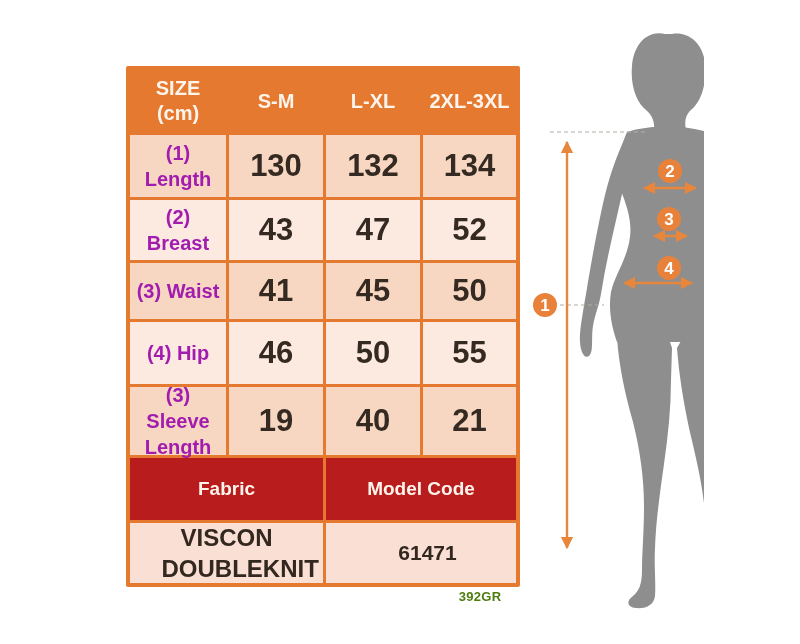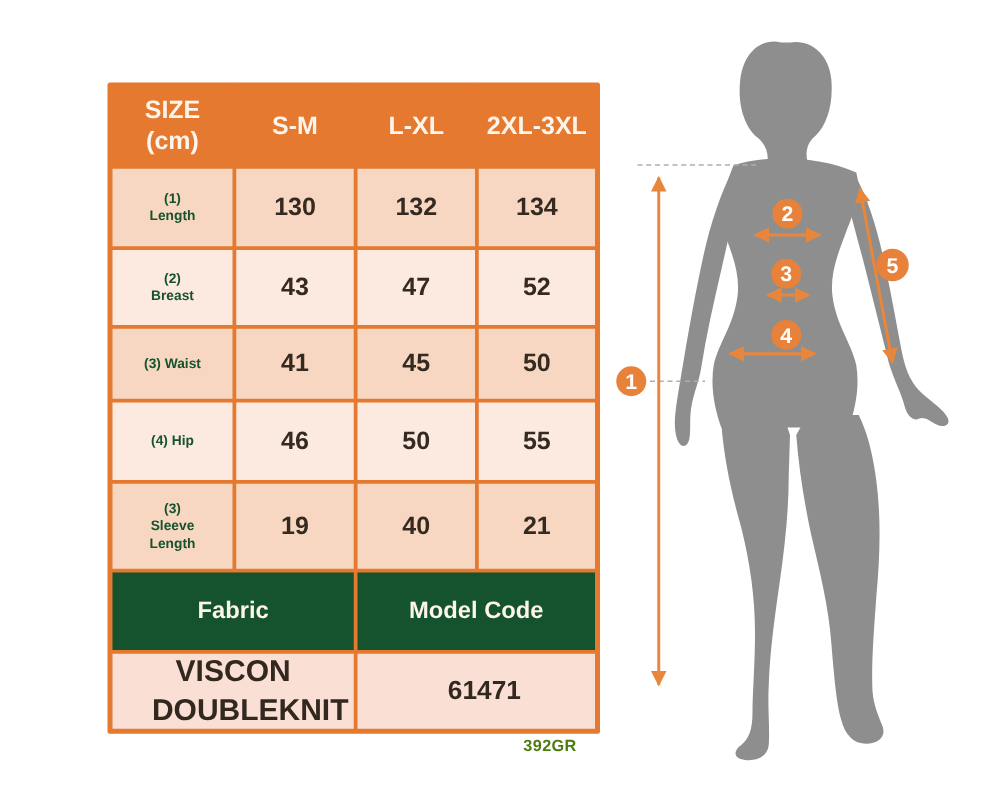--- a/index.html
+++ b/index.html
@@ -1,41 +1,41 @@
 <!DOCTYPE html>
 <html><head>
 <meta charset="utf-8">
 <style>
   html,body{margin:0;padding:0;background:#ffffff;}
   .canvas{
-    position:relative;width:800px;height:644px;background:#ffffff;
-    font-family:"Liberation Sans",sans-serif;overflow:hidden;
+    position:relative;width:664px;height:644px;background:#ffffff;
+    font-family:"Liberation Sans",sans-serif;overflow:hidden;margin-left:40px;
   }
   
   .size-table{
     position:absolute;left:86px;top:66px;width:394px;
     background:#e5792f;padding:4px;box-sizing:border-box;
     border-radius:2px;
   }
   .grid-main{
     display:grid;grid-template-columns:96px 94px 94px 1fr;
     grid-template-rows:62px 62px 60px 56px 62px 68px;gap:3px;
   }
   .grid-info{
     display:grid;grid-template-columns:193px 1fr;
     grid-template-rows:62px 60px;gap:3px;margin-top:3px;
   }
   .cell{display:flex;align-items:center;justify-content:center;text-align:center;}
   .head-cell{background:#e5792f;color:#fdf4ec;font-weight:bold;font-size:20px;line-height:1.25;}
   .size-head span{display:inline-block;max-width:70px;}
   .row-odd{background:#f7d7c2;}
   .row-even{background:#fce9e0;}
-  .row-label{font-size:11px;font-weight:bold;color:#14532d;padding:0 24px;line-height:1.3;}
-  .size-value{font-size:20px;font-weight:bold;color:#342a21;}
-  .info-head{background:#14532d;color:#fdf4ec;font-weight:bold;font-size:19px;}
+  .row-label{font-size:20px;font-weight:bold;color:#a21caf;padding:0 5px;line-height:1.3;}
+  .size-value{font-size:31px;font-weight:bold;color:#342a21;}
+  .info-head{background:#b91c1c;color:#fdf4ec;font-weight:bold;font-size:19px;}
   .info-value{background:#fadfd5;color:#33281f;font-size:24px;font-weight:bold;line-height:1.3;}
   .info-value span{display:inline-block;max-width:130px;}
   .model-value{font-size:21px;padding-left:13px;}
   .footnote{
     position:absolute;left:402px;top:589px;width:76px;text-align:center;
     font-size:13px;font-weight:bold;color:#4d7c0f;letter-spacing:.3px;
   }
   
   .figure-wrap{position:absolute;left:488px;top:18px;width:290px;height:612px;}
   .marker-num{font-family:"Liberation Sans",sans-serif;font-weight:bold;font-size:17px;fill:#ffffff;}

